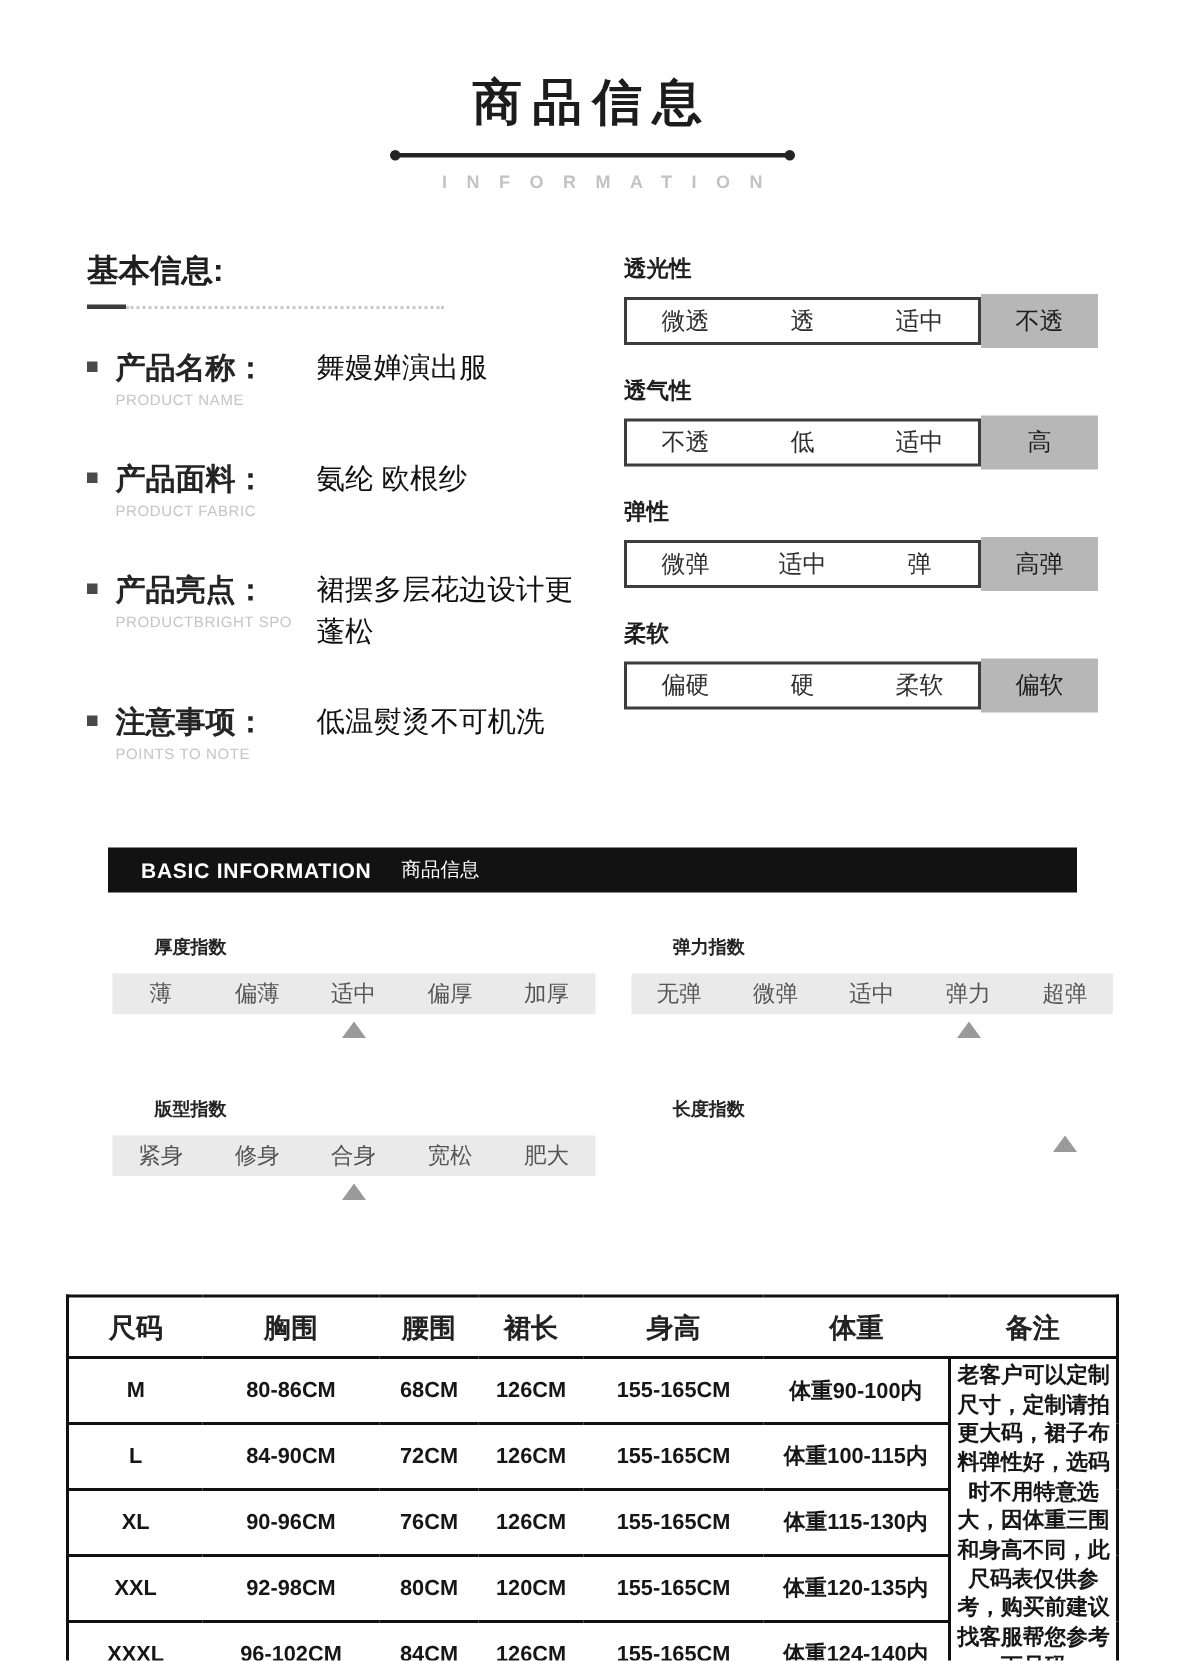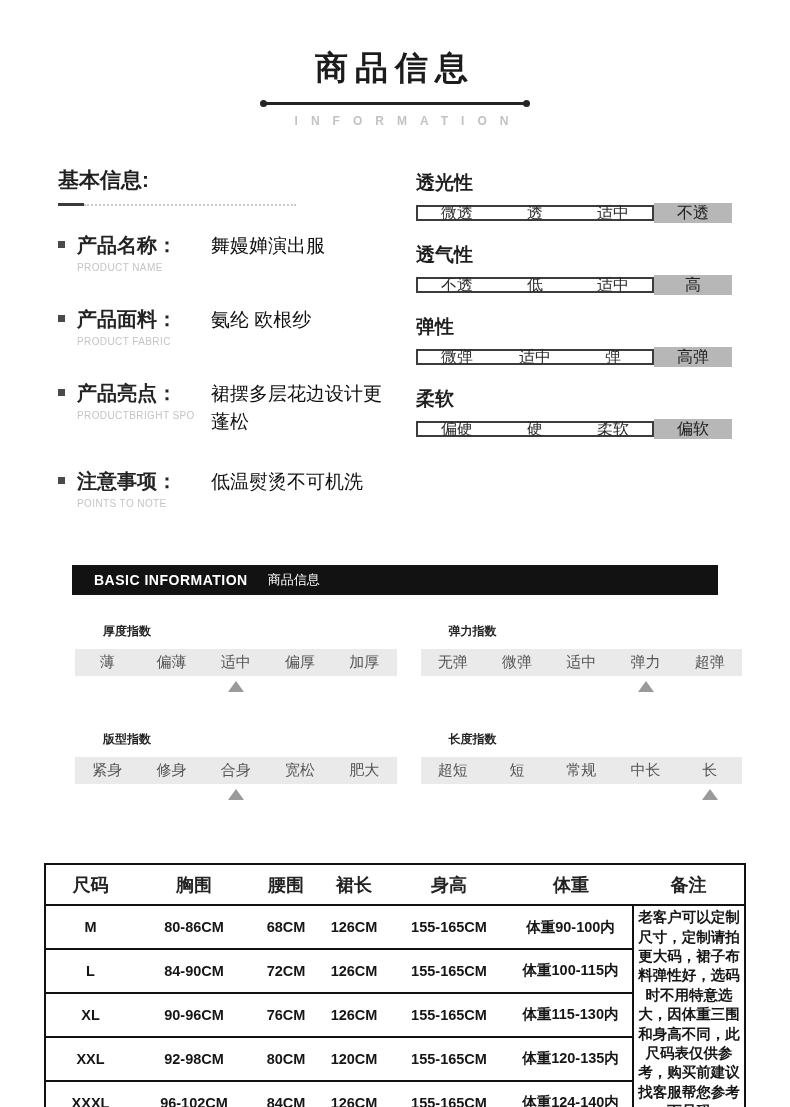--- a/index.html
+++ b/index.html
@@ -39,22 +39,22 @@
   .basic-underline .dots { flex:1; border-bottom:2px dotted #c9c9c9; height:0; }
   .info-items { margin-top:26px; }
   .info-item { display:flex; margin-bottom:33px; }
   .bullet { width:7px; height:7px; background:#4a4a4a; margin:9px 12px 0 0; flex:none; }
   .label-col { width:128px; flex:none; }
   .item-label { font-size:20px; font-weight:700; color:#242424; white-space:nowrap; }
   .item-sublabel { margin-top:3px; font-size:10px; color:#c4c4c4; letter-spacing:.4px; }
   .item-value { font-size:19px; color:#111; line-height:1.45; max-width:188px; margin-left:6px; }
   
   .scale-group { margin-bottom:21px; }
-  .scale-name { font-size:19px; font-weight:700; color:#1f1f1f; margin-bottom:9px; }
-  .scale-row { display:flex; height:16px; width:316px; }
+  .scale-name { font-size:15px; font-weight:700; color:#1f1f1f; margin-bottom:9px; }
+  .scale-row { display:flex; height:32px; width:316px; }
   .scale-white { display:flex; flex:3; border:2px solid #3c3c3c; }
   .scale-cell { flex:1; display:flex; align-items:center; justify-content:center;
     font-size:16px; color:#2e2e2e; }
   .scale-selected { flex:1; margin:-2px 0; display:flex; align-items:center;
     justify-content:center; font-size:16px; color:#1d1d1d; background:#b7b7b7; }
   
   .section-bar {
     width:646px; height:30px; margin:23px auto 0; background:#121212;
     display:flex; align-items:center; padding-left:22px; color:#fff;
   }
@@ -249,27 +249,20 @@
       <span class="index-cell">宽松</span>
       <span class="index-cell">肥大</span>
     </div>
     <div class="pointer-row">
         <span class="pointer pos-2"></span>
       </div>
   </div>
 
   <div>
     <div class="index-name">长度指数</div>
-    <div class="index-bar">
-      <span class="index-cell">超短</span>
-      <span class="index-cell">短</span>
-      <span class="index-cell">常规</span>
-      <span class="index-cell">中长</span>
-      <span class="index-cell">长</span>
-    </div>
     <div class="pointer-row">
         <span class="pointer pos-4"></span>
       </div>
   </div>
 
 </div>
 
 <table class="size-table">
   <colgroup>
     <col style="width:90px">

